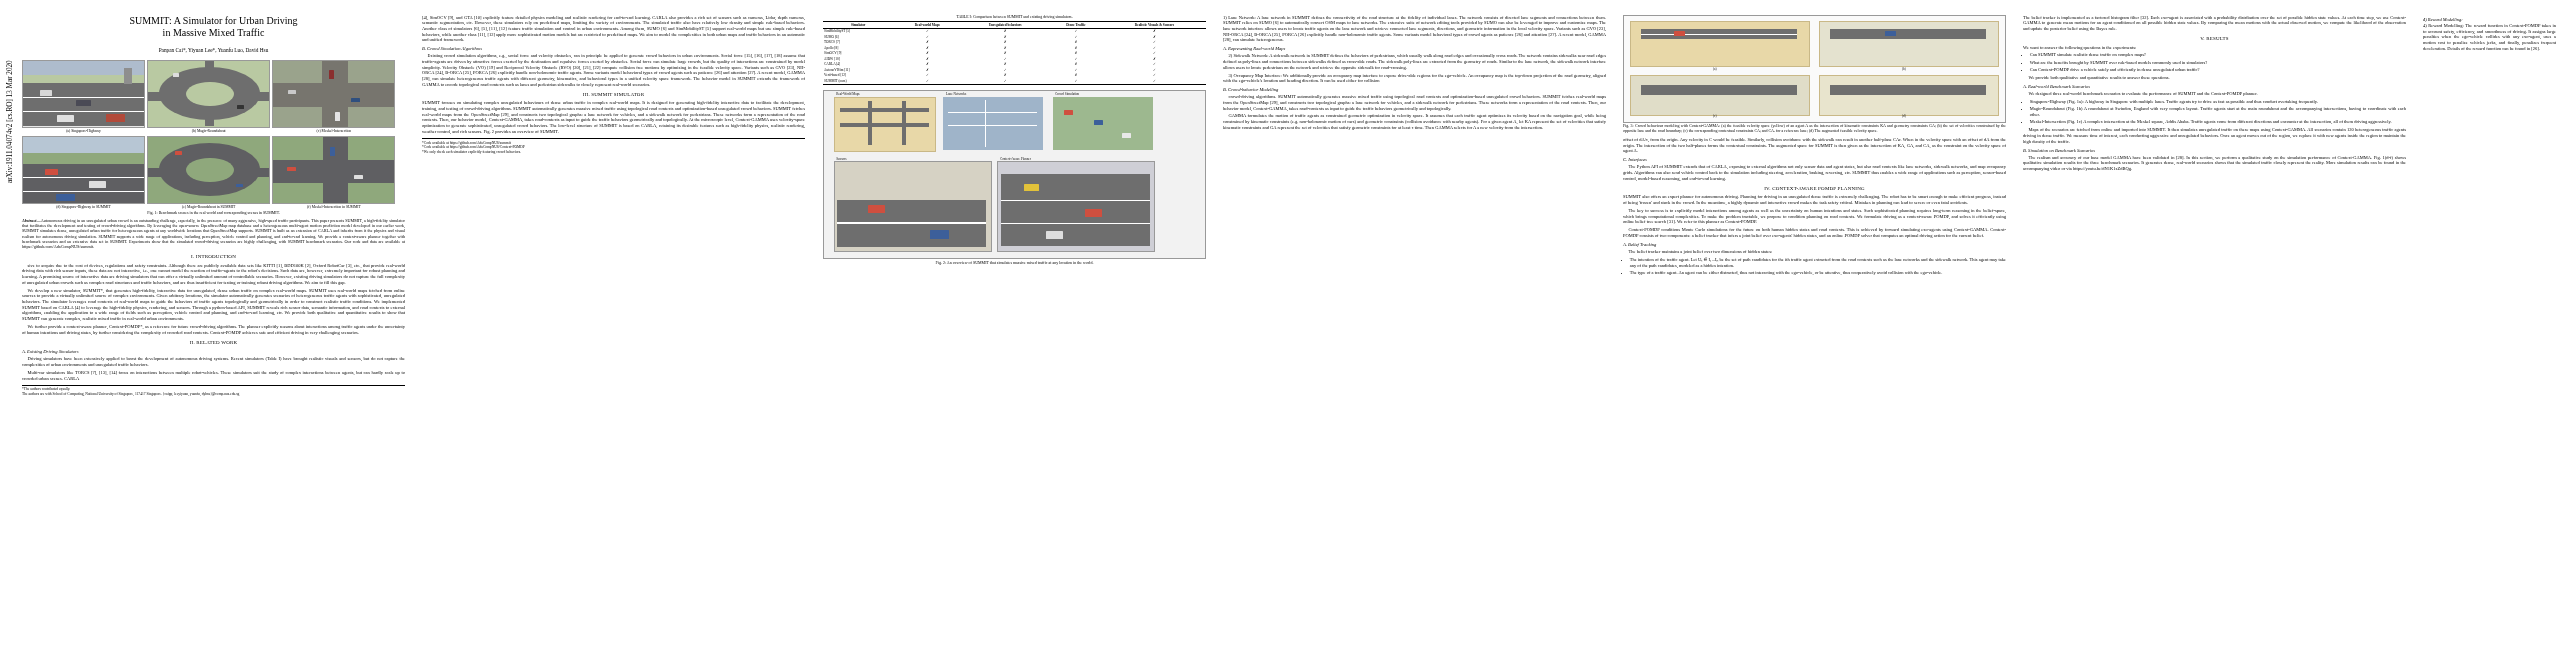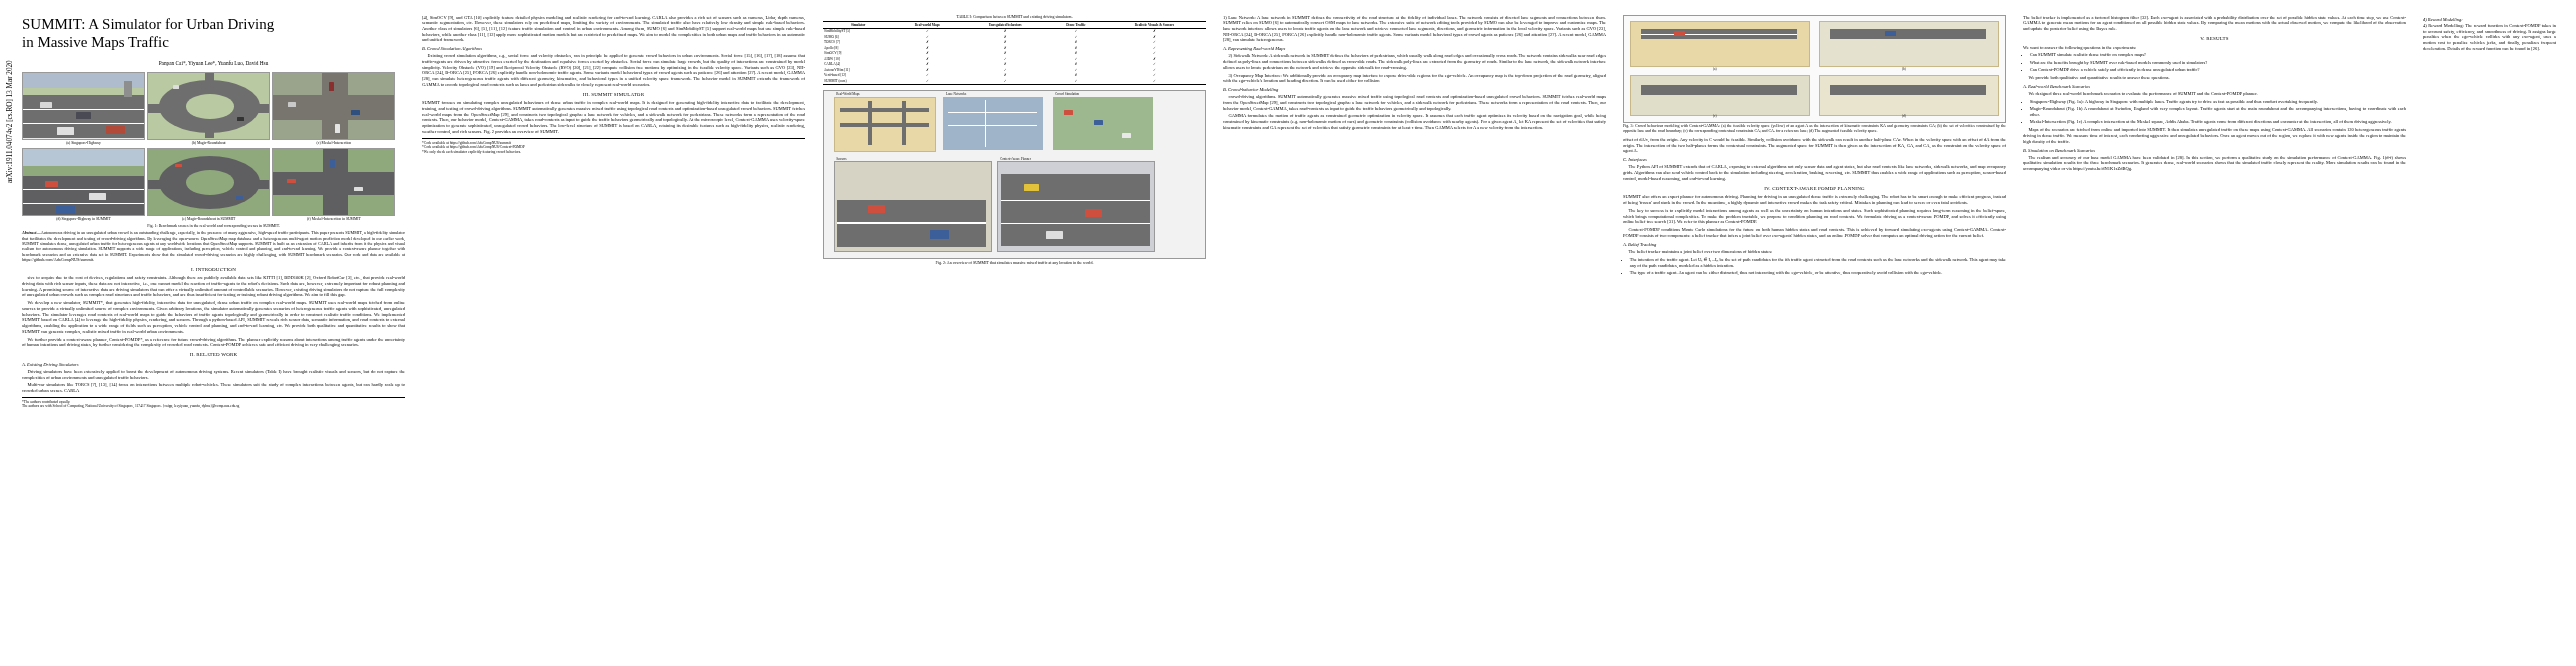--- a/index.html
+++ b/index.html
@@ -14,21 +14,21 @@
 
   .col{position:absolute;top:14.5px;font-size:4.5px;line-height:1.27;text-align:justify;}
   .c1{left:22px;width:383px;}
   .c2{left:422px;width:383px;}
   .c3{left:823px;width:383px;}
   .c4{left:1223px;width:383px;}
   .c5{left:1623px;width:383px;}
   .c6{left:2023px;width:383px;}
   .c7{left:2423px;width:133px;}
 
-  .title{font-size:15px;line-height:1.25;text-align:left;margin-bottom:7.8px;font-family:"Liberation Serif",serif;}
+  .title{font-size:10px;line-height:1.25;text-align:center;margin-bottom:7.8px;font-family:"Liberation Serif",serif;}
   .authors{text-align:center;font-size:5.3px;margin-bottom:5.6px;}
   .sec{font-variant:small-caps;text-align:center;font-size:5px;margin:4.4px 0 2.2px;font-weight:normal;letter-spacing:0.2px;}
   .subsec{font-style:italic;font-size:4.6px;margin:3.3px 0 1.1px;}
   .subsubsec{font-style:italic;font-size:4.5px;margin:2.2px 0 0.6px;}
   p{margin:0 0 2.2px;text-indent:5.6px;}
   p.noind{text-indent:0;}
   .abs{font-size:4.2px;text-align:justify;}
   .abs b{font-style:italic;}
 
   .figbox{border:0.6px solid #999;background:#e9e9e9;position:relative;overflow:hidden;}
@@ -67,21 +67,21 @@
 </head>
 <body>
 
 <div class="page">
 
   <div class="arxiv-stamp">arXiv:1911.04074v2  [cs.RO]  13 Mar 2020</div>
 
   <div class="col c1">
     <div class="title">
       <span>SUMMIT: A Simulator for Urban Driving</span><br>
-      <span>in Massive Maps Traffic</span>
+      <span>in Massive Mixed Traffic</span>
     </div>
     <div class="authors">Panpan Cai*, Yiyuan Lee*, Yuanfu Luo, David Hsu</div>
 
     <div class="grid3">
       <div class="cell">
         <div class="figbox">
           <div class="sky" style="left:0;top:0;width:123px;height:16.7px;"></div>
           <div class="grass" style="left:0;top:14.5px;width:123px;height:10px;"></div>
           <div class="road" style="left:0;top:22px;width:123px;height:43px;"></div>
           <div class="lane" style="left:0;top:36px;width:123px;height:1.1px;"></div>

